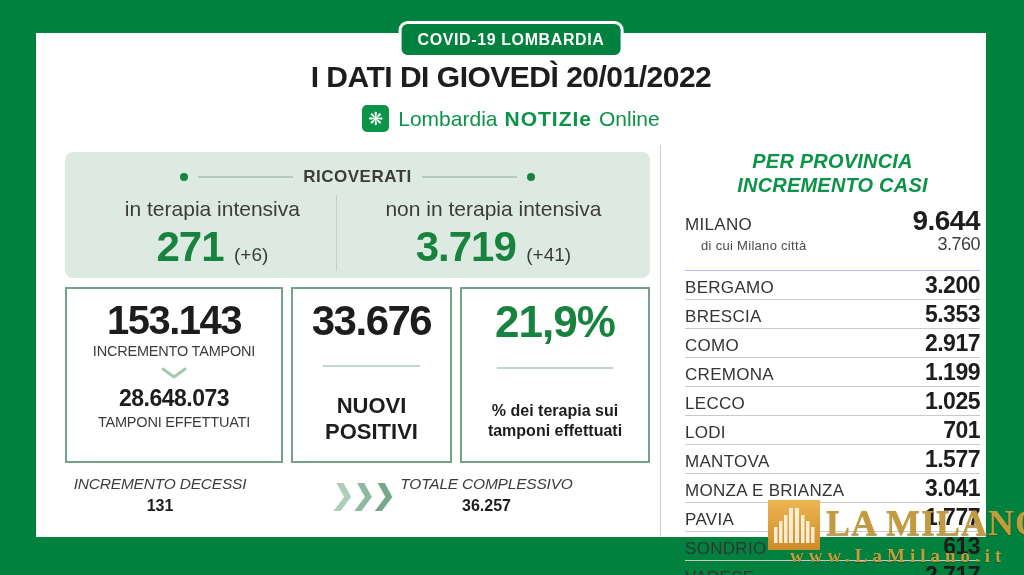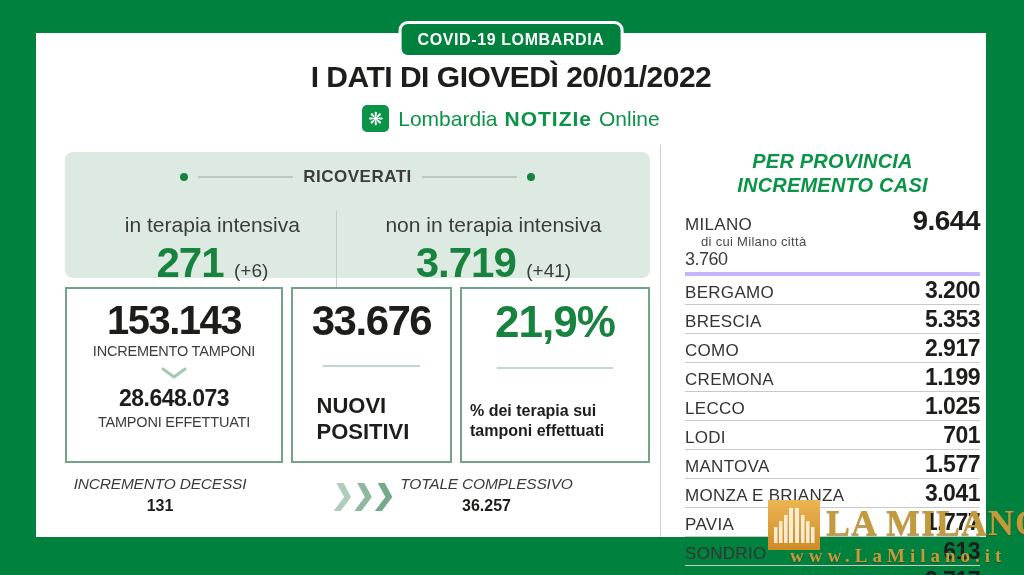--- a/index.html
+++ b/index.html
@@ -20,33 +20,33 @@
   .logo-txt { font-size:21px; color:#0B9348; display:flex; align-items:baseline; gap:7px; }
   .logo-notizie { font-weight:bold; letter-spacing:1px; }
 
   
   .ricoverati { position:absolute; left:29px; top:119px; width:585px; height:126px;
     background:#DCEAE1;border-radius:8px; }
   .ric-head { display:flex; align-items:center; justify-content:center; gap:10px; padding-top:15px; }
   .ric-dot { width:8px; height:8px; border-radius:50%; background:#17833F; }
   .ric-line { width:95px; height:2px; background:#b9c9bd; }
   .ric-title { font-size:17px; font-weight:bold; color:#3C3C3B; letter-spacing:.5px; }
-  .ric-cols { display:flex; margin-top:24px;padding-left:24px; }
+  .ric-cols { display:flex; margin-top:8px;padding-left:24px; }
   .ric-col { text-align:center; padding-top:2px; }
   .ric-col.left { flex:0 0 44%; }
   .ric-col.right { flex:1; border-left:1px solid #c3cfc6; }
   .ric-label { font-size:21px; color:#3C3C3B; }
   .ric-num-row { margin-top:2px; }
   .ric-value { font-size:42px; font-weight:bold; color:#17833F; letter-spacing:-1px; }
   .ric-delta { font-size:19px; color:#3C3C3B; margin-left:6px; }
 
   
   .boxes { position:absolute; left:29px; top:254px; width:585px; height:176px;
     display:flex; gap:8px; }
-  .sbox { border:2px solid #74A389; background:#fff; text-align:left;
+  .sbox { border:2px solid #74A389; background:#fff; text-align:center;
     display:flex; flex-direction:column; align-items:center; justify-content:flex-start; }
   .sbox.b1 { flex:0 0 218px; padding-top:10px; }
   .sbox.b2 { flex:0 0 161px; padding-top:10px; }
   .sbox.b3 { flex:1; padding-top:10px; }
   .big-black { font-size:40px; font-weight:bold; color:#1D1D1B; letter-spacing:-1.5px; line-height:1.05; }
   .big-green { font-size:44px; font-weight:bold; color:#17833F; letter-spacing:-1px; line-height:1.05; }
   .sub-label { font-size:14.5px; color:#3C3C3B; margin-top:2px; letter-spacing:-.2px; }
   .mid-black { font-size:23px; font-weight:bold; color:#1D1D1B; margin-top:2px; letter-spacing:-.5px; }
   .chev-down { margin:8px 0 4px; line-height:0; }
   .box-divider { width:62%; height:2px; background:#BFD8C9; margin:22px 0 0; }
@@ -64,21 +64,21 @@
 
   
   .province { position:absolute; left:624px; top:112px; width:326px; height:392px;
     border-left:1px solid #cfcfcf; padding:4px 6px 0 24px; }
   .prov-title { font-size:20px; font-weight:bold; font-style:italic; color:#0B9348;
     text-align:center; line-height:1.2; letter-spacing:.2px; }
   .prov-rows { margin-top:7px; }
   .prow { display:flex; justify-content:space-between; align-items:baseline;
     border-bottom:1px solid #c9c9c9; padding:1px 0 0; }
   .prow.milano { border-bottom:none; }
-  .prow.sub { border-bottom:4px solid #c4b5fd; padding:0 0 2px; margin-top:-3px;flex-direction:column; }
+  .prow.sub { border-bottom:1px solid #c4b5fd; padding:0 0 15px; margin-top:-3px; }
   .prow:last-child { border-bottom:none;gap:24px; }
   .pname { font-size:17px; color:#343434; letter-spacing:.3px; }
   .pval { font-size:23px; font-weight:bold; color:#1D1D1B; letter-spacing:-.5px; }
   .milano .pval { font-size:28px; }
   .sub .pname { font-size:13px; color:#4a4a49; padding-left:16px; }
   .sub .pval { font-size:18px; font-weight:normal; color:#3C3C3B; }
 
   
   .watermark { position:absolute; left:768px; top:500px; width:260px; height:75px; z-index:5; }
   .wm-icon { position:absolute; left:0; top:0; width:52px; height:50px;

